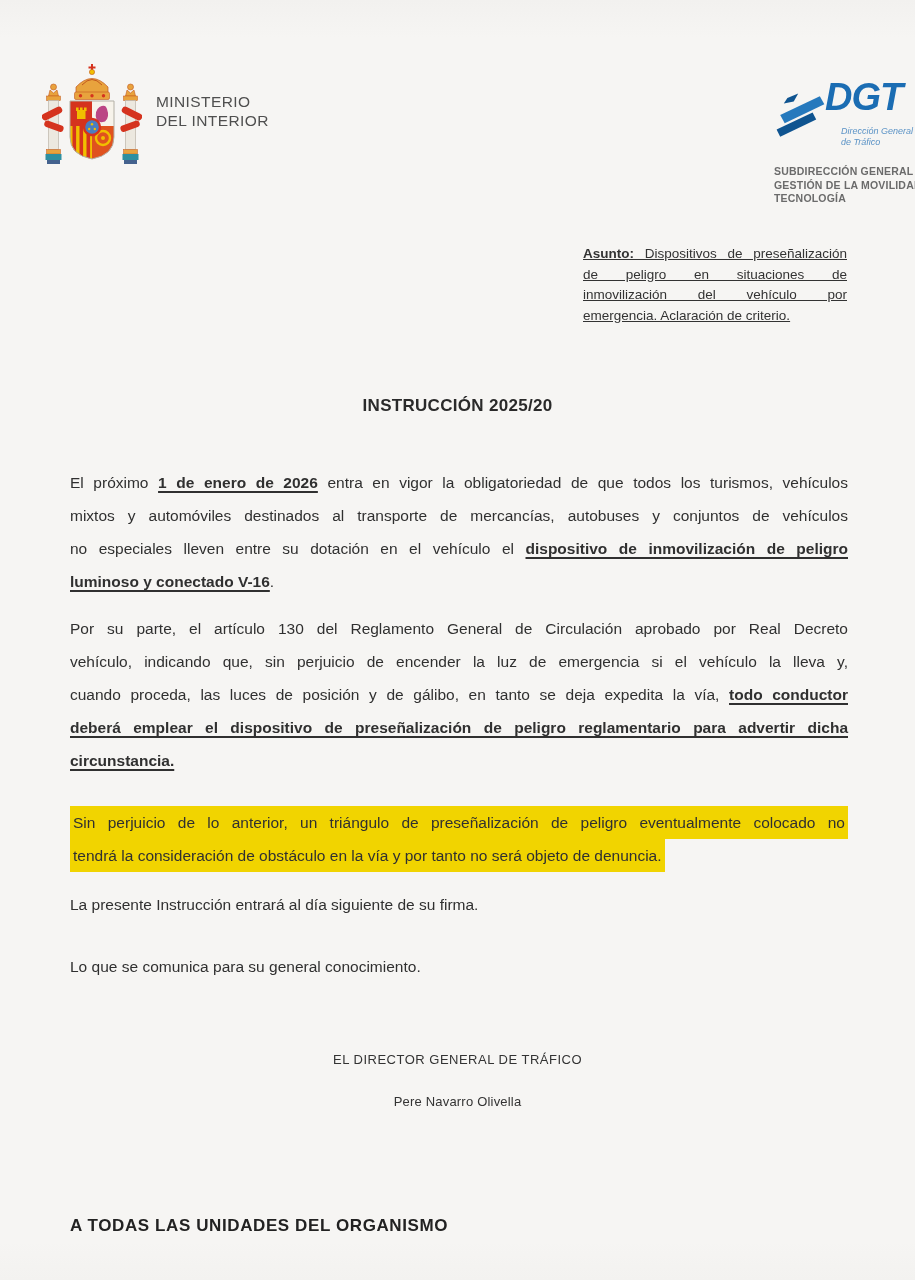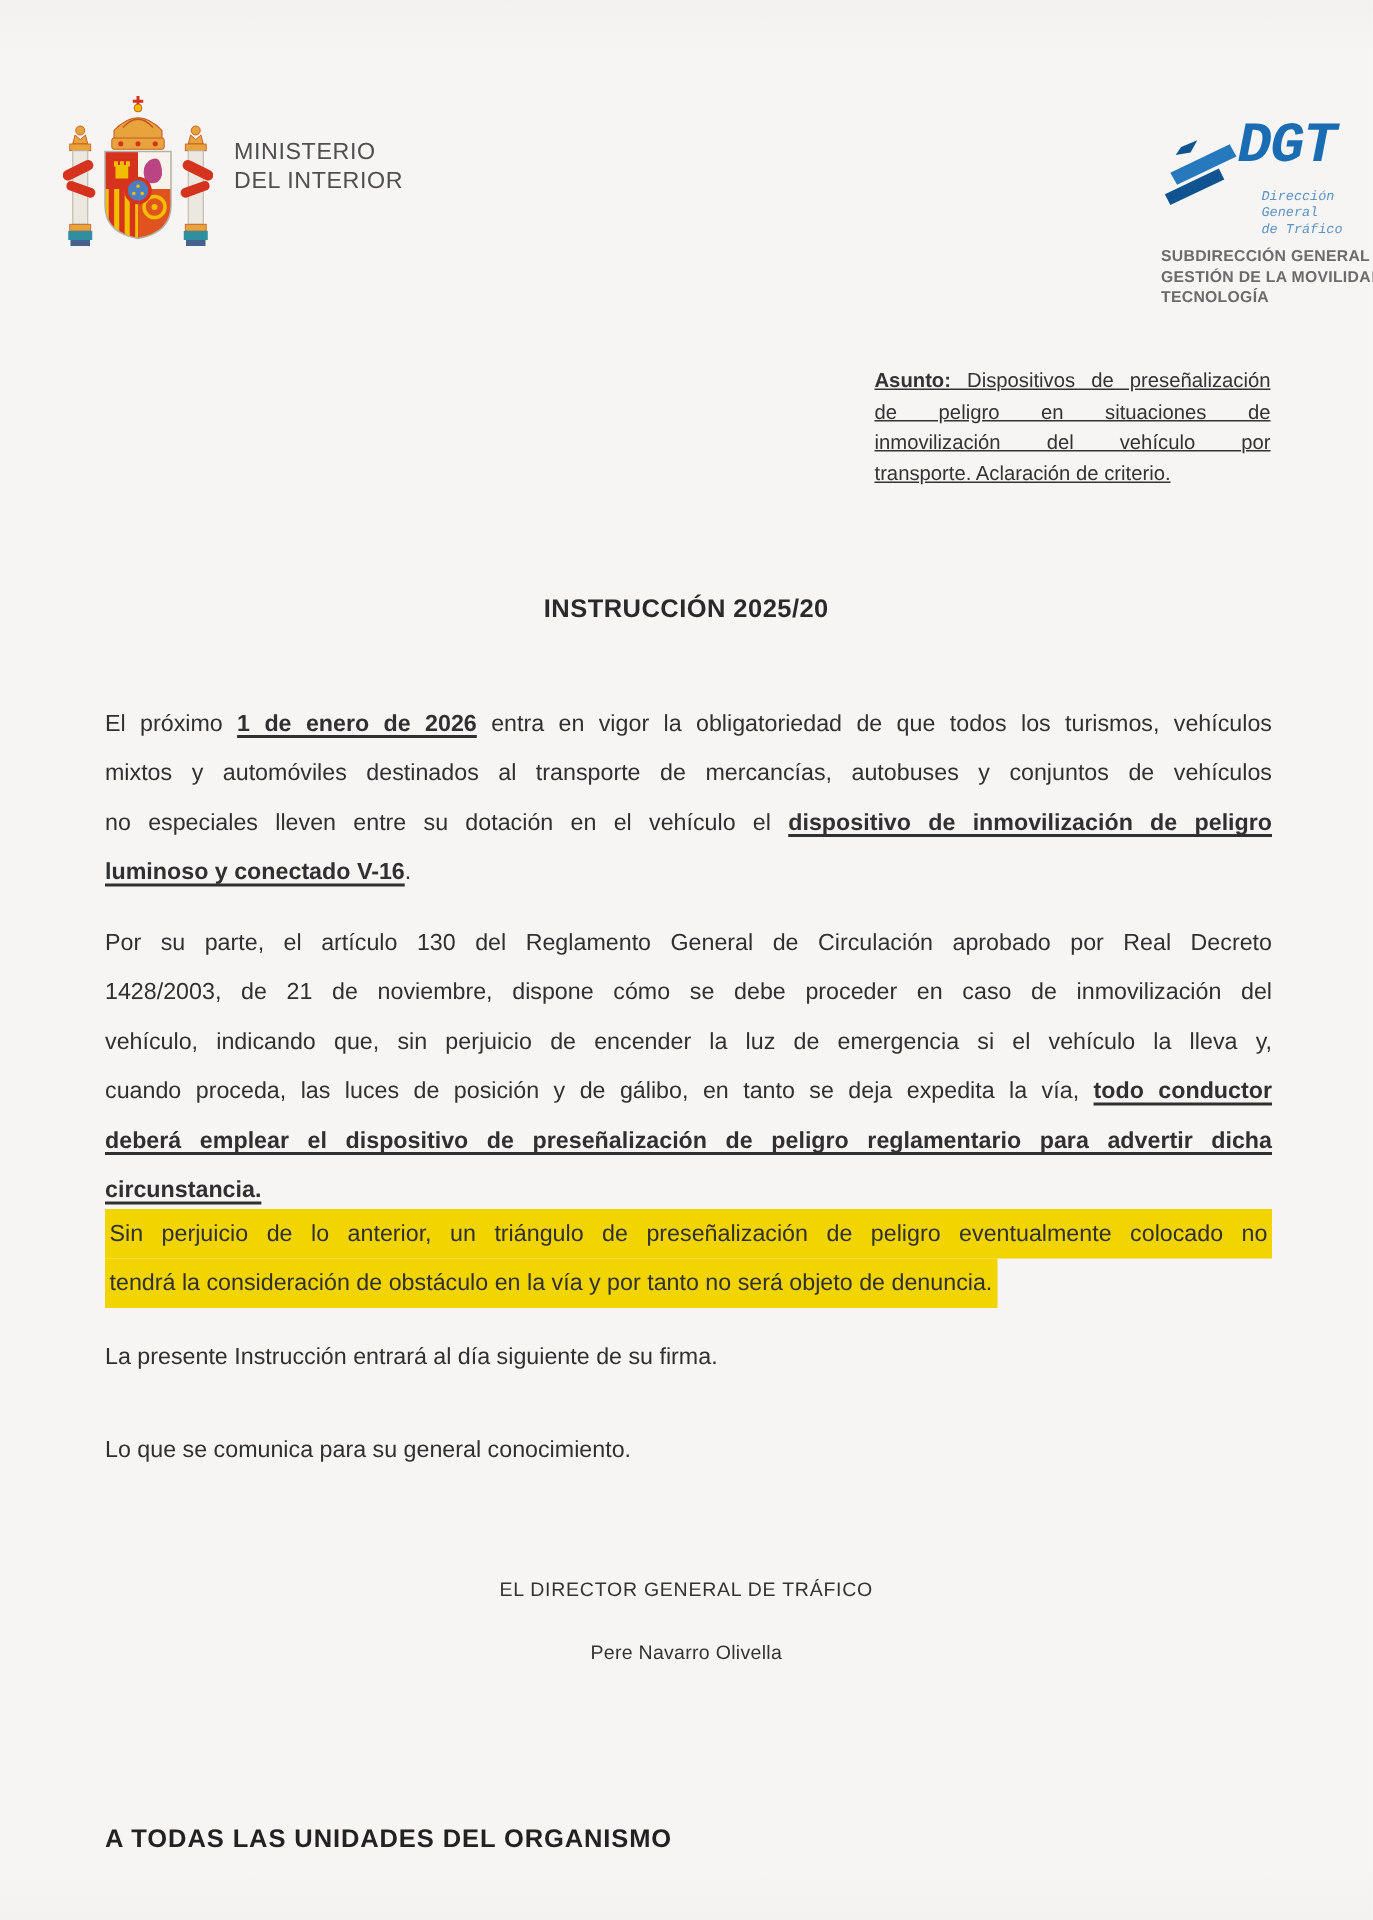--- a/index.html
+++ b/index.html
@@ -13,21 +13,21 @@
   .page {
     position:absolute; inset:0;
     background:linear-gradient(180deg,#f2f1ef 0%,#f6f5f3 3%,#f6f5f3 97%,#f3f2f0 100%);
   }
   
   .coat { position:absolute; left:42px; top:62px; width:100px; height:110px; }
   .ministry {
     position:absolute; left:156px; top:92px;
     font-size:15.5px; line-height:19px; color:#4f4f4f; letter-spacing:.4px;
   }
-  .dgt { position:absolute; left:773px; top:84px; width:142px; height:80px;font-family:Liberation Mono, monospace; }
+  .dgt { position:absolute; left:773px; top:84px; width:142px; height:80px; }
   .dgt-mark { position:absolute; left:0; top:8px; width:54px; height:48px; }
   .dgt-acro {
     position:absolute; left:52px; top:-8px;
     font-size:38px; font-style:italic; font-weight:bold;
     color:var(--accent,#1b6db3); letter-spacing:-1px;
   }
   .dgt-sub {
     position:absolute; left:68px; top:42px;
     font-size:9px; font-style:italic; color:#5b93c6; line-height:11px;
   }
@@ -163,35 +163,34 @@
   <div class="subdir">
     <div>SUBDIRECCIÓN GENERAL D</div>
     <div>GESTIÓN DE LA MOVILIDAD</div>
     <div>TECNOLOGÍA</div>
   </div>
 
   <div class="subject">
       <div class="line"><span class="b">Asunto:</span><span> Dispositivos de preseñalización</span></div>
       <div class="line"><span>de peligro en situaciones de</span></div>
       <div class="line"><span>inmovilización del vehículo por</span></div>
-      <div class="line last"><span>transporte. Aclaración de criterio.</span></div>
+      <div class="line last"><span>emergencia. Aclaración de criterio.</span></div>
     </div>
 
   <div class="title">INSTRUCCIÓN 2025/20</div>
 
   <div id="body-paragraphs">
       <div class="para" style="top: 466px;">
         <div class="line"><span>El próximo </span><span class="b u">1 de enero de 2026</span><span> entra en vigor la obligatoriedad de que todos los turismos, vehículos</span></div>
         <div class="line"><span>mixtos y automóviles destinados al transporte de mercancías, autobuses y conjuntos de vehículos</span></div>
         <div class="line"><span>no especiales lleven entre su dotación en el vehículo el </span><span class="b u">dispositivo de inmovilización de peligro</span></div>
         <div class="line last"><span class="b u">luminoso y conectado V-16</span><span>.</span></div>
       </div>
       <div class="para" style="top: 612px;">
         <div class="line"><span>Por su parte, el artículo 130 del Reglamento General de Circulación aprobado por Real Decreto</span></div>
-        <div class="line"><span>1428/2003, de 21 de noviembre, dispone cómo se debe proceder en caso de inmovilización del</span></div>
         <div class="line"><span>vehículo, indicando que, sin perjuicio de encender la luz de emergencia si el vehículo la lleva y,</span></div>
         <div class="line"><span>cuando proceda, las luces de posición y de gálibo, en tanto se deja expedita la vía, </span><span class="b u">todo conductor</span></div>
         <div class="line"><span class="b u">deberá emplear el dispositivo de preseñalización de peligro reglamentario para advertir dicha</span></div>
         <div class="line last"><span class="b u">circunstancia.</span></div>
       </div>
       <div class="para" style="top: 806px;">
         <div class="line"><span class="hl" style="background: rgb(241, 212, 0);">Sin perjuicio de lo anterior, un triángulo de preseñalización de peligro eventualmente colocado no</span></div>
         <div class="line last"><span class="hl" style="background: rgb(241, 212, 0);">tendrá la consideración de obstáculo en la vía y por tanto no será objeto de denuncia.</span></div>
       </div>
       <div class="para" style="top: 888px;">

